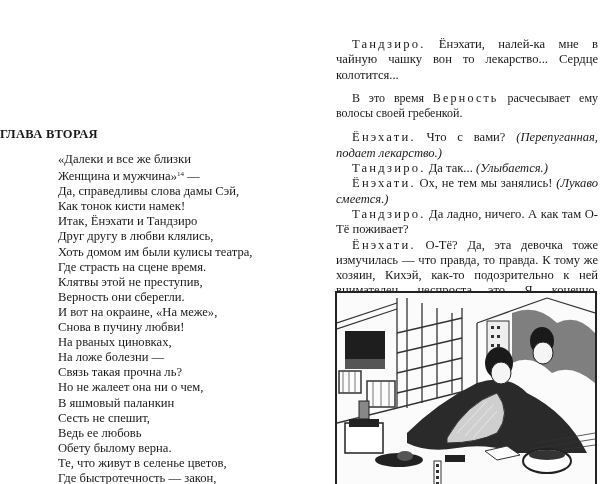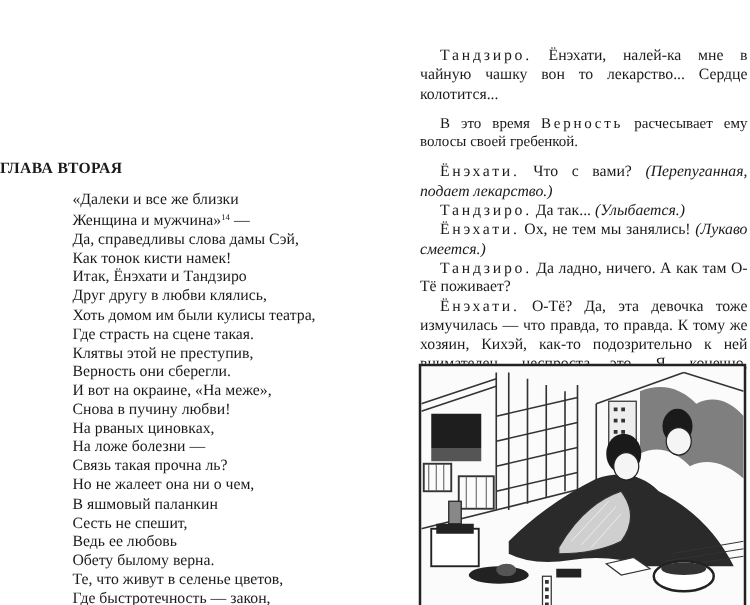--- a/index.html
+++ b/index.html
@@ -35,21 +35,21 @@
 <div class="page left-page">
   <div class="chapter-title">ГЛАВА ВТОРАЯ</div>
   <ul class="poem">
     <li>«Далеки и все же близки</li>
     <li><span>Женщина и мужчина»</span><sup>14</sup><span> —</span></li>
     <li>Да, справедливы слова дамы Сэй,</li>
     <li>Как тонок кисти намек!</li>
     <li>Итак, Ёнэхати и Тандзиро</li>
     <li>Друг другу в любви клялись,</li>
     <li>Хоть домом им были кулисы театра,</li>
-    <li>Где страсть на сцене такая.</li>
+    <li>Где страсть на сцене время.</li>
     <li>Клятвы этой не преступив,</li>
     <li>Верность они сберегли.</li>
     <li>И вот на окраине, «На меже»,</li>
     <li>Снова в пучину любви!</li>
     <li>На рваных циновках,</li>
     <li>На ложе болезни —</li>
     <li>Связь такая прочна ль?</li>
     <li>Но не жалеет она ни о чем,</li>
     <li>В яшмовый паланкин</li>
     <li>Сесть не спешит,</li>

